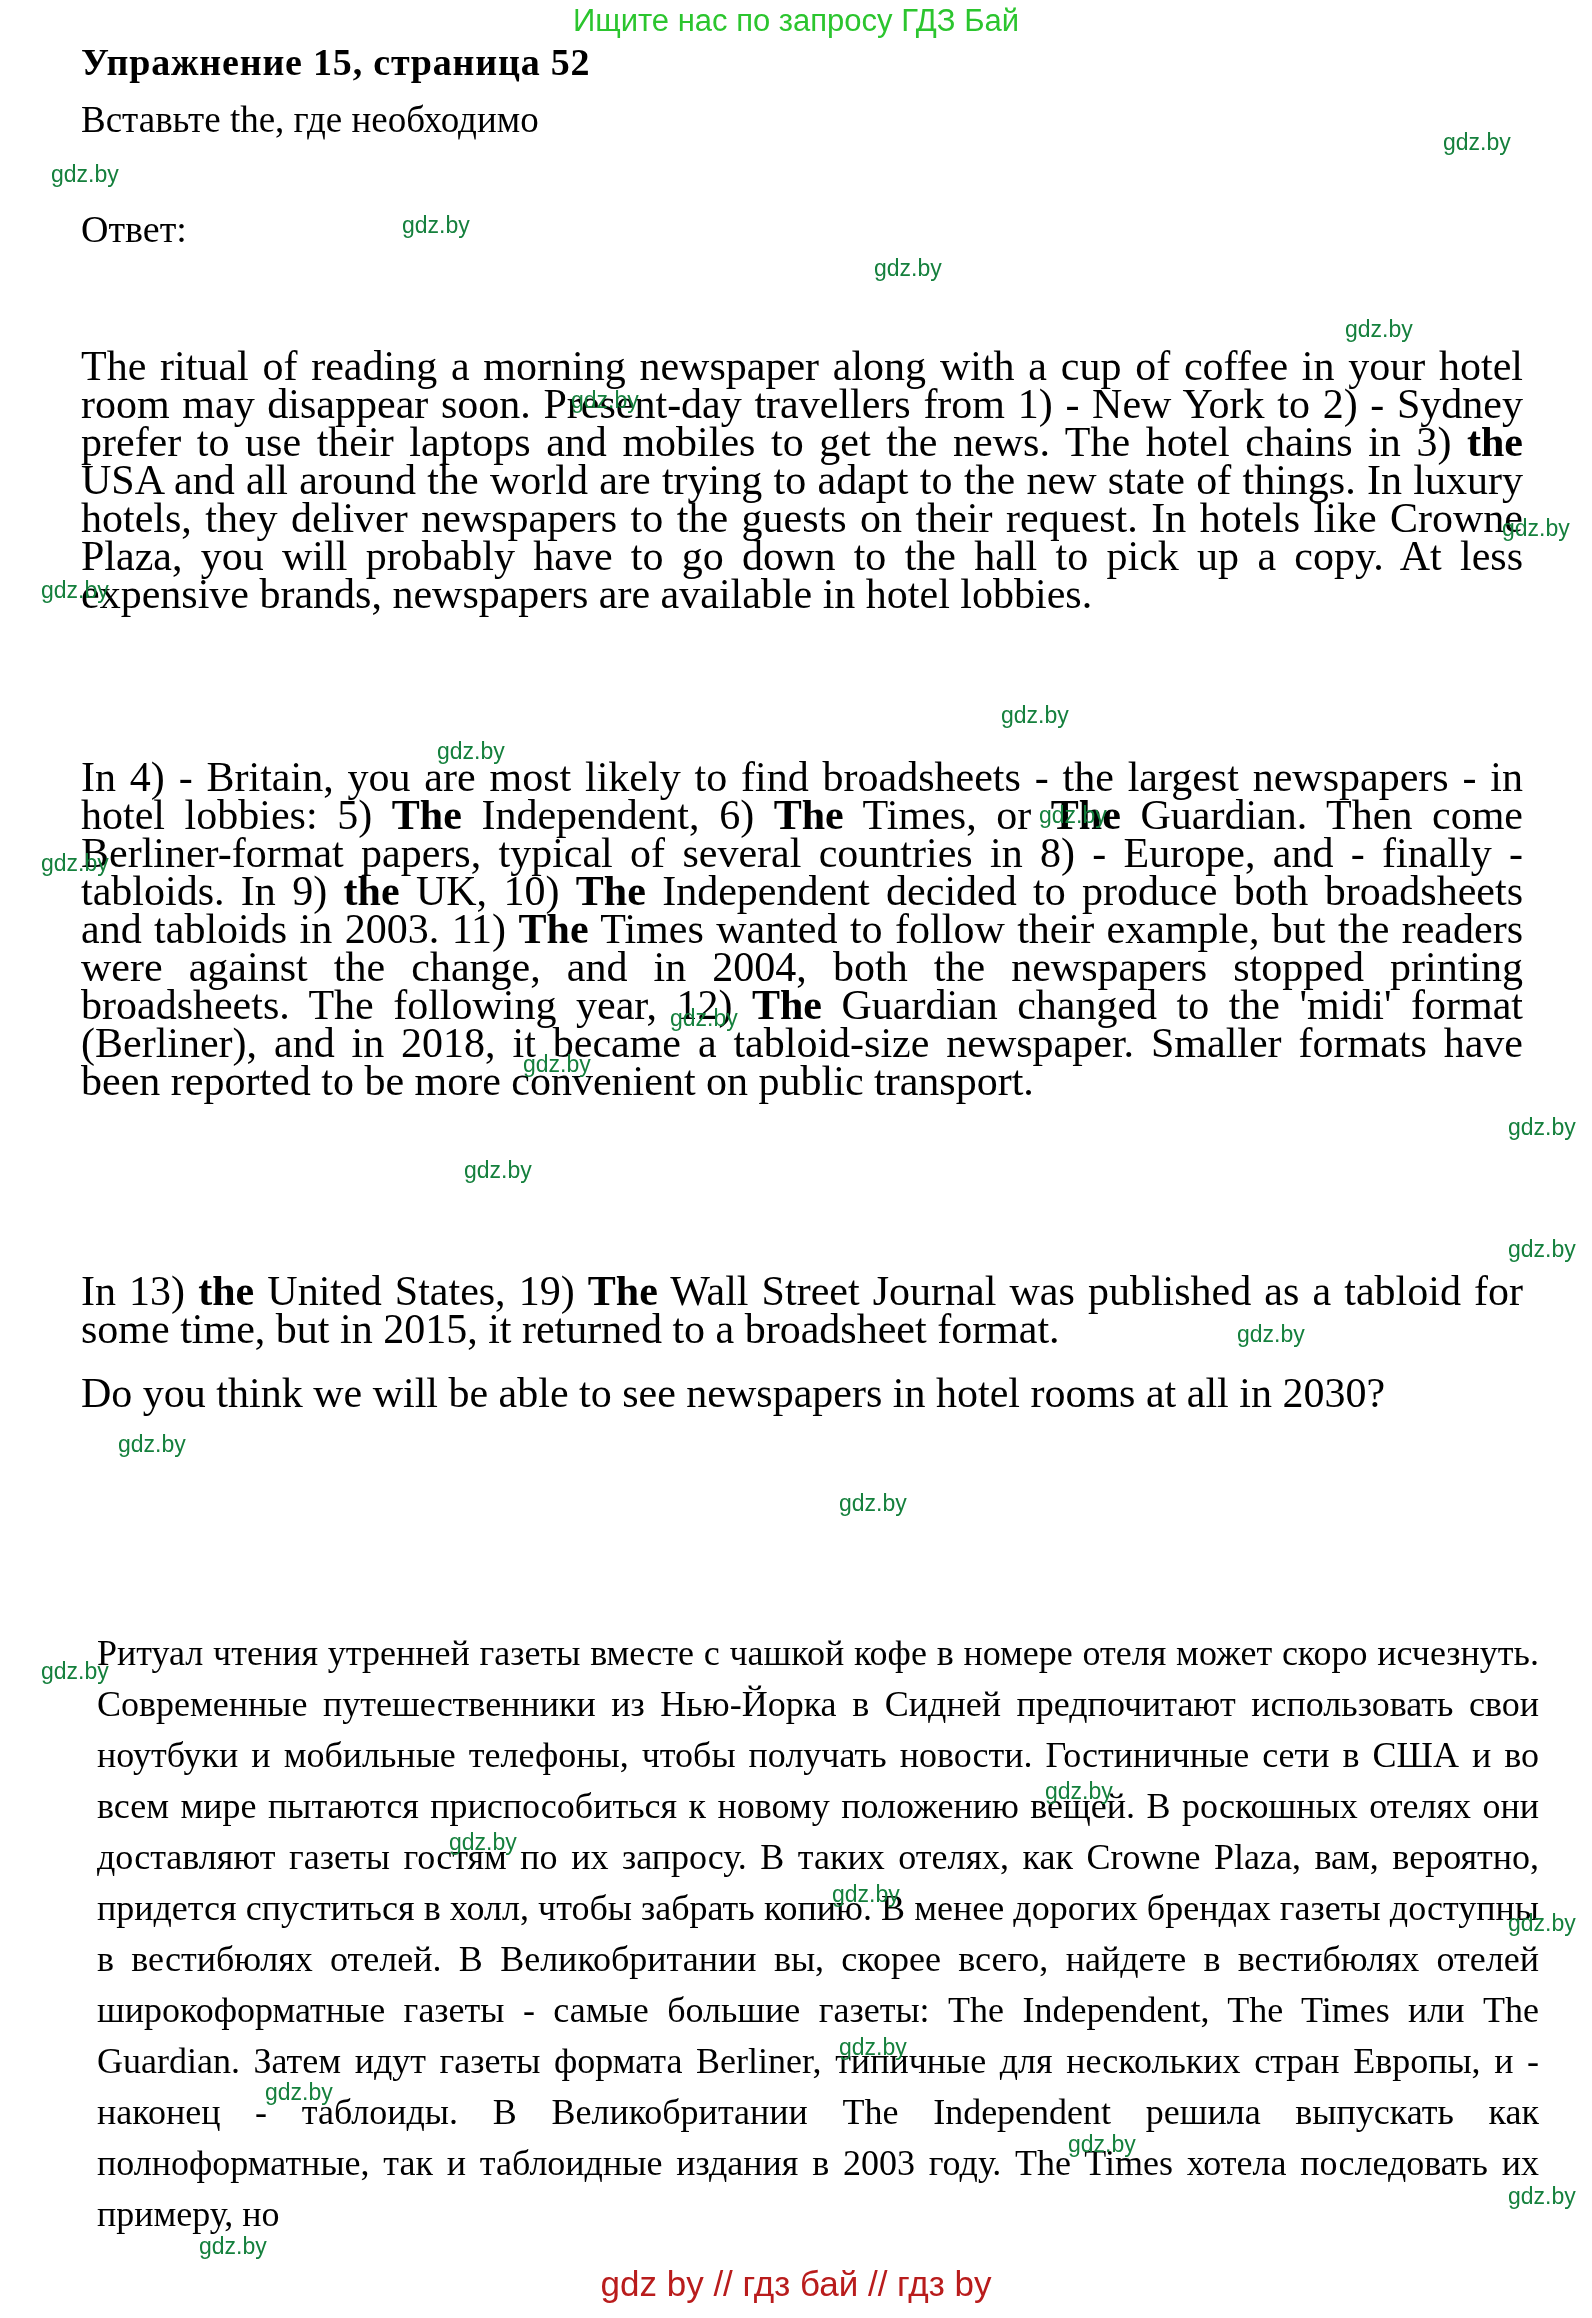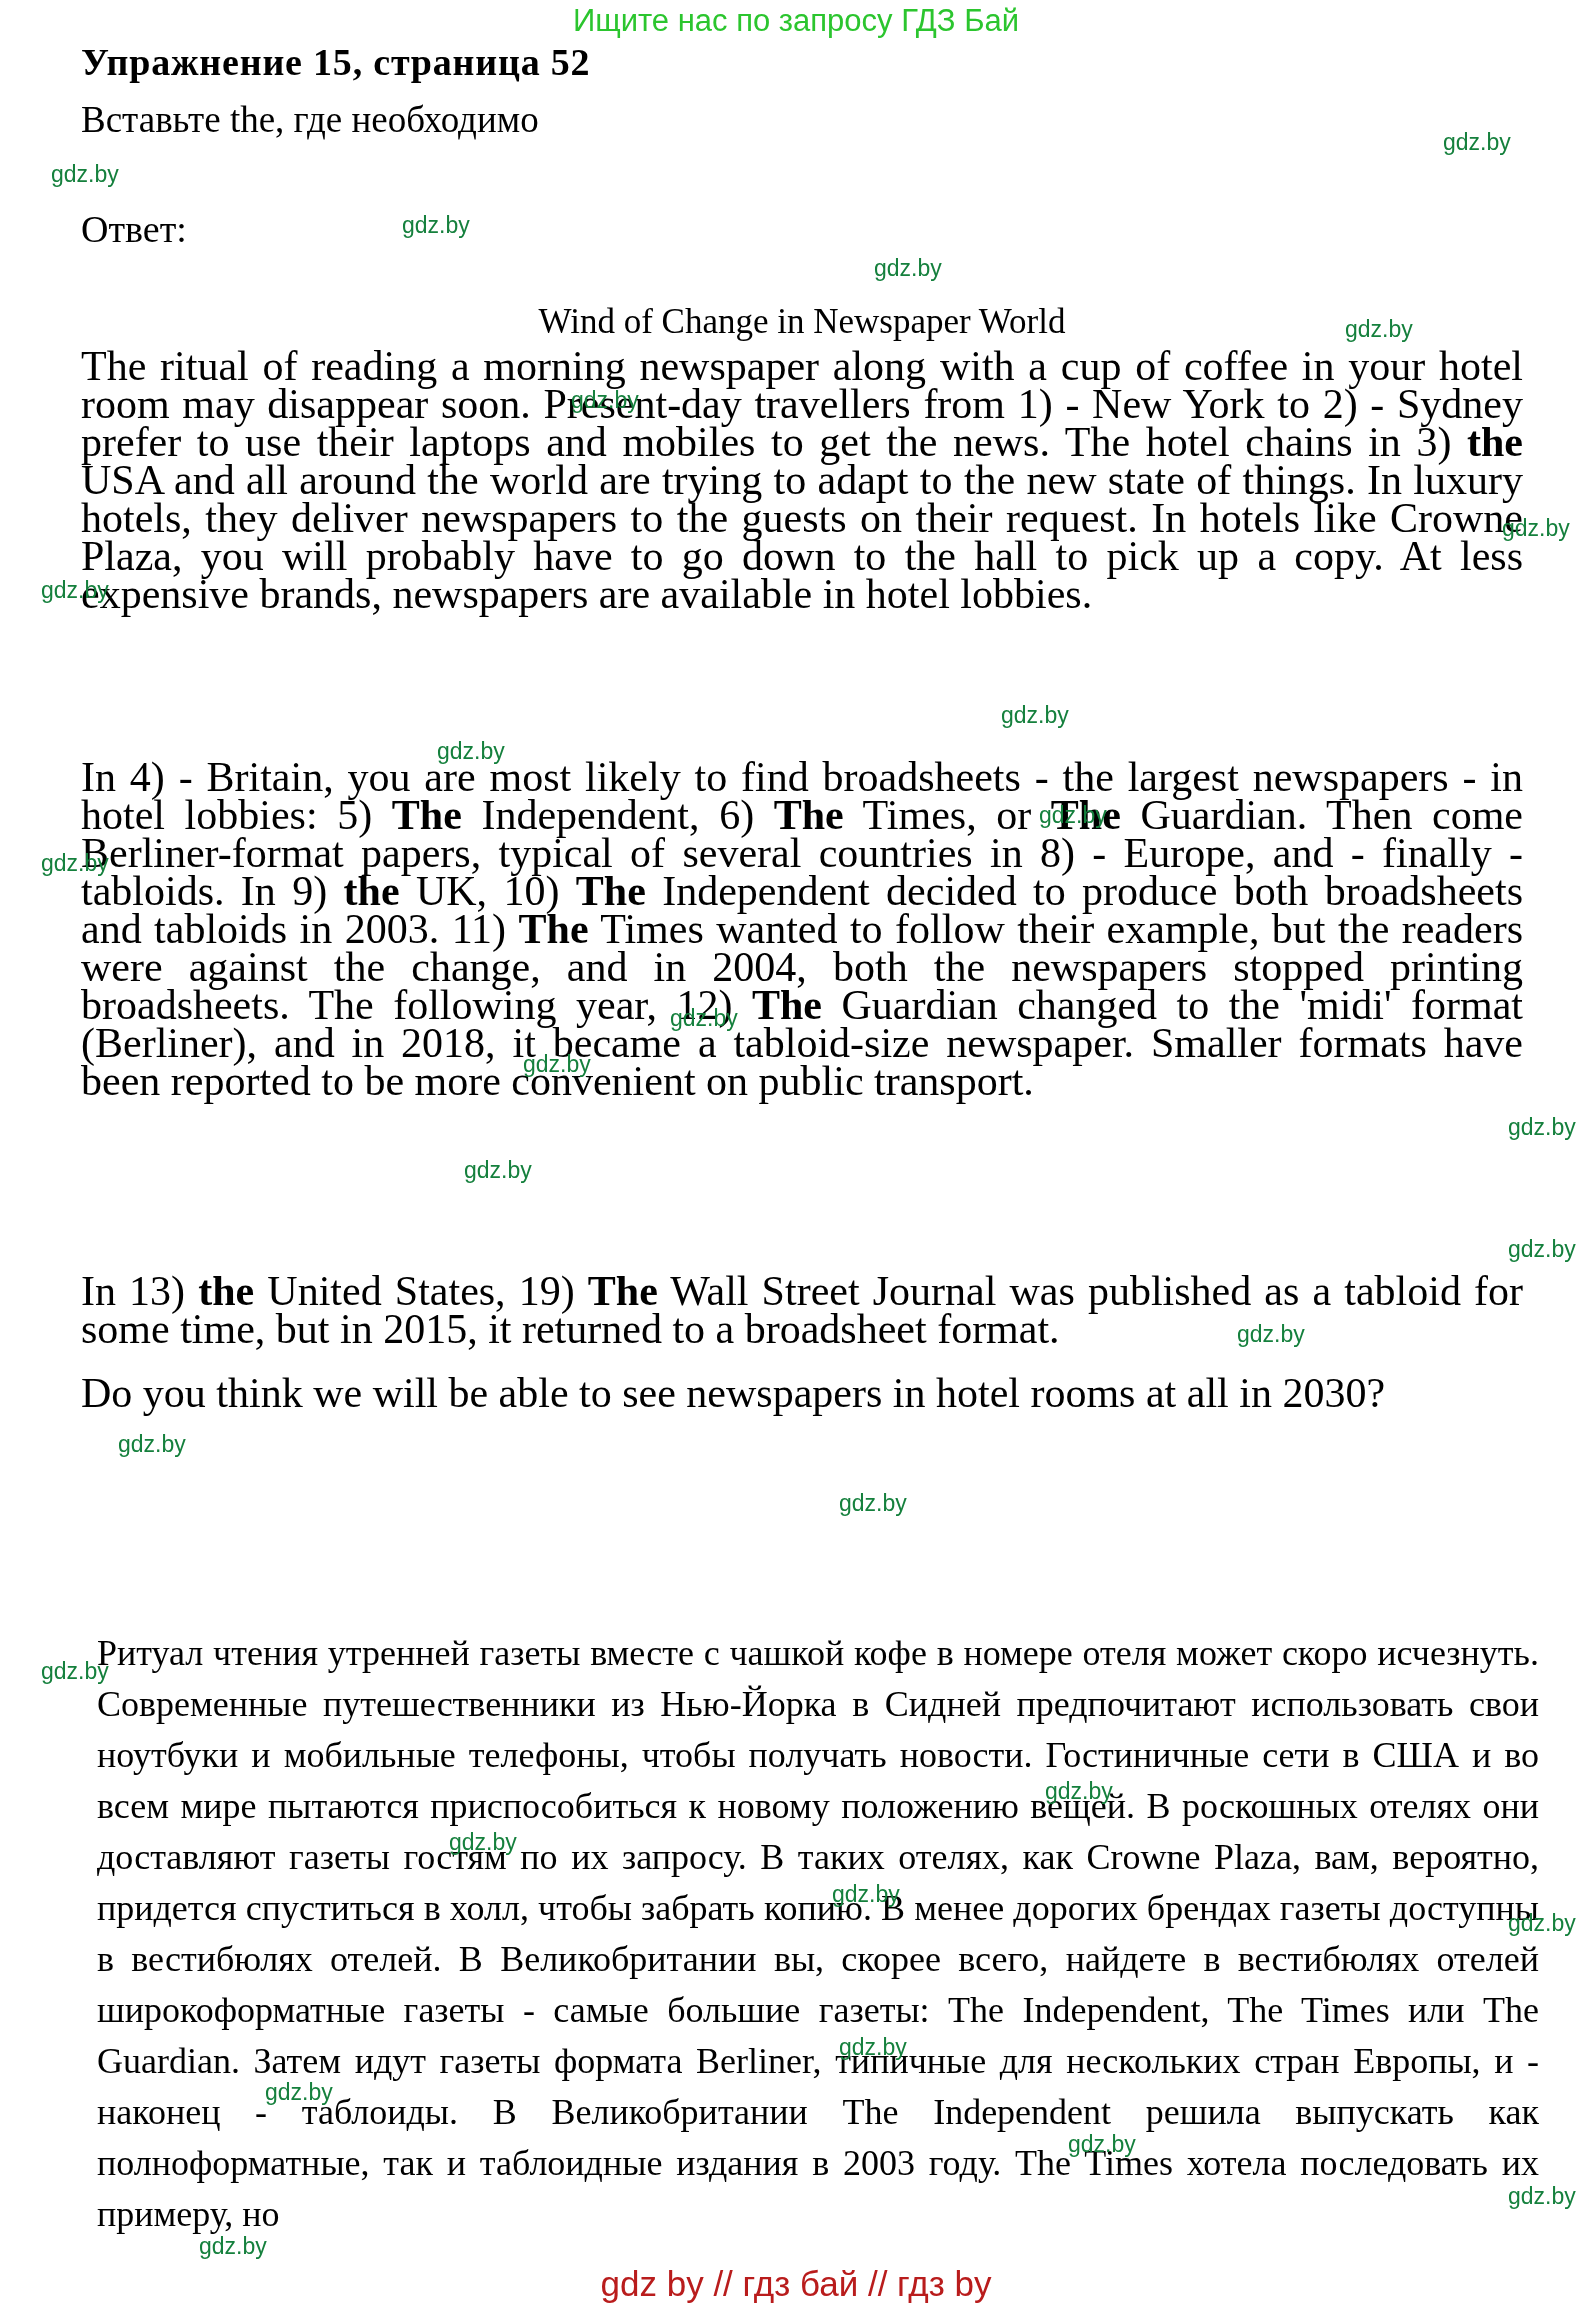--- a/index.html
+++ b/index.html
@@ -87,21 +87,20 @@
 <div id="page">
 
   <div class="banner" style="color: rgb(43, 197, 46);">Ищите нас по запросу ГДЗ Бай</div>
 
   <div class="ex-title">Упражнение 15, страница 52</div>
 
   <div class="ex-task">Вставьте the, где необходимо</div>
 
   <div class="answer-label">Ответ:</div>
 
-  <div class="article-title">Wind of Change in Newspaper World</div>
 
   <div id="article-paragraphs">
       <p class="body-para" style="top: 347px;"><span>The ritual of reading a morning newspaper along with a cup of coffee in your hotel room may disappear soon. Present-day travellers from 1) - New York to 2) - Sydney prefer to use their laptops and mobiles to get the news. The hotel chains in 3) </span><b>the</b><span> USA and all around the world are trying to adapt to the new state of things. In luxury hotels, they deliver newspapers to the guests on their request. In hotels like Crowne Plaza, you will probably have to go down to the hall to pick up a copy. At less expensive brands, newspapers are available in hotel lobbies.</span></p>
       <p class="body-para" style="top: 758px;"><span>In 4) - Britain, you are most likely to find broadsheets - the largest newspapers - in hotel lobbies: 5) </span><b>The</b><span> Independent, 6) </span><b>The</b><span> Times, or </span><b>The</b><span> Guardian. Then come Berliner-format papers, typical of several countries in 8) - Europe, and - finally - tabloids. In 9) </span><b>the</b><span> UK, 10) </span><b>The</b><span> Independent decided to produce both broadsheets and tabloids in 2003. 11) </span><b>The</b><span> Times wanted to follow their example, but the readers were against the change, and in 2004, both the newspapers stopped printing broadsheets. The following year, 12) </span><b>The</b><span> Guardian changed to the 'midi' format (Berliner), and in 2018, it became a tabloid-size newspaper. Smaller formats have been reported to be more convenient on public transport.</span></p>
       <p class="body-para" style="top: 1272px;"><span>In 13) </span><b>the</b><span> United States, 19) </span><b>The</b><span> Wall Street Journal was published as a tabloid for some time, but in 2015, it returned to a broadsheet format.</span></p>
       <p class="body-para single-line" style="top: 1374px;"><span>Do you think we will be able to see newspapers in hotel rooms at all in 2030?</span></p>
     </div>
 
 
   <p class="ru-para">Ритуал чтения утренней газеты вместе с чашкой кофе в номере отеля может скоро исчезнуть. Современные путешественники из Нью-Йорка в Сидней предпочитают использовать свои ноутбуки и мобильные телефоны, чтобы получать новости. Гостиничные сети в США и во всем мире пытаются приспособиться к новому положению вещей. В роскошных отелях они доставляют газеты гостям по их запросу. В таких отелях, как Crowne Plaza, вам, вероятно, придется спуститься в холл, чтобы забрать копию. В менее дорогих брендах газеты доступны в вестибюлях отелей. В Великобритании вы, скорее всего, найдете в вестибюлях отелей широкоформатные газеты - самые большие газеты: The Independent, The Times или The Guardian. Затем идут газеты формата Berliner, типичные для нескольких стран Европы, и - наконец - таблоиды. В Великобритании The Independent решила выпускать как полноформатные, так и таблоидные издания в 2003 году. The Times хотела последовать их примеру, но</p>

